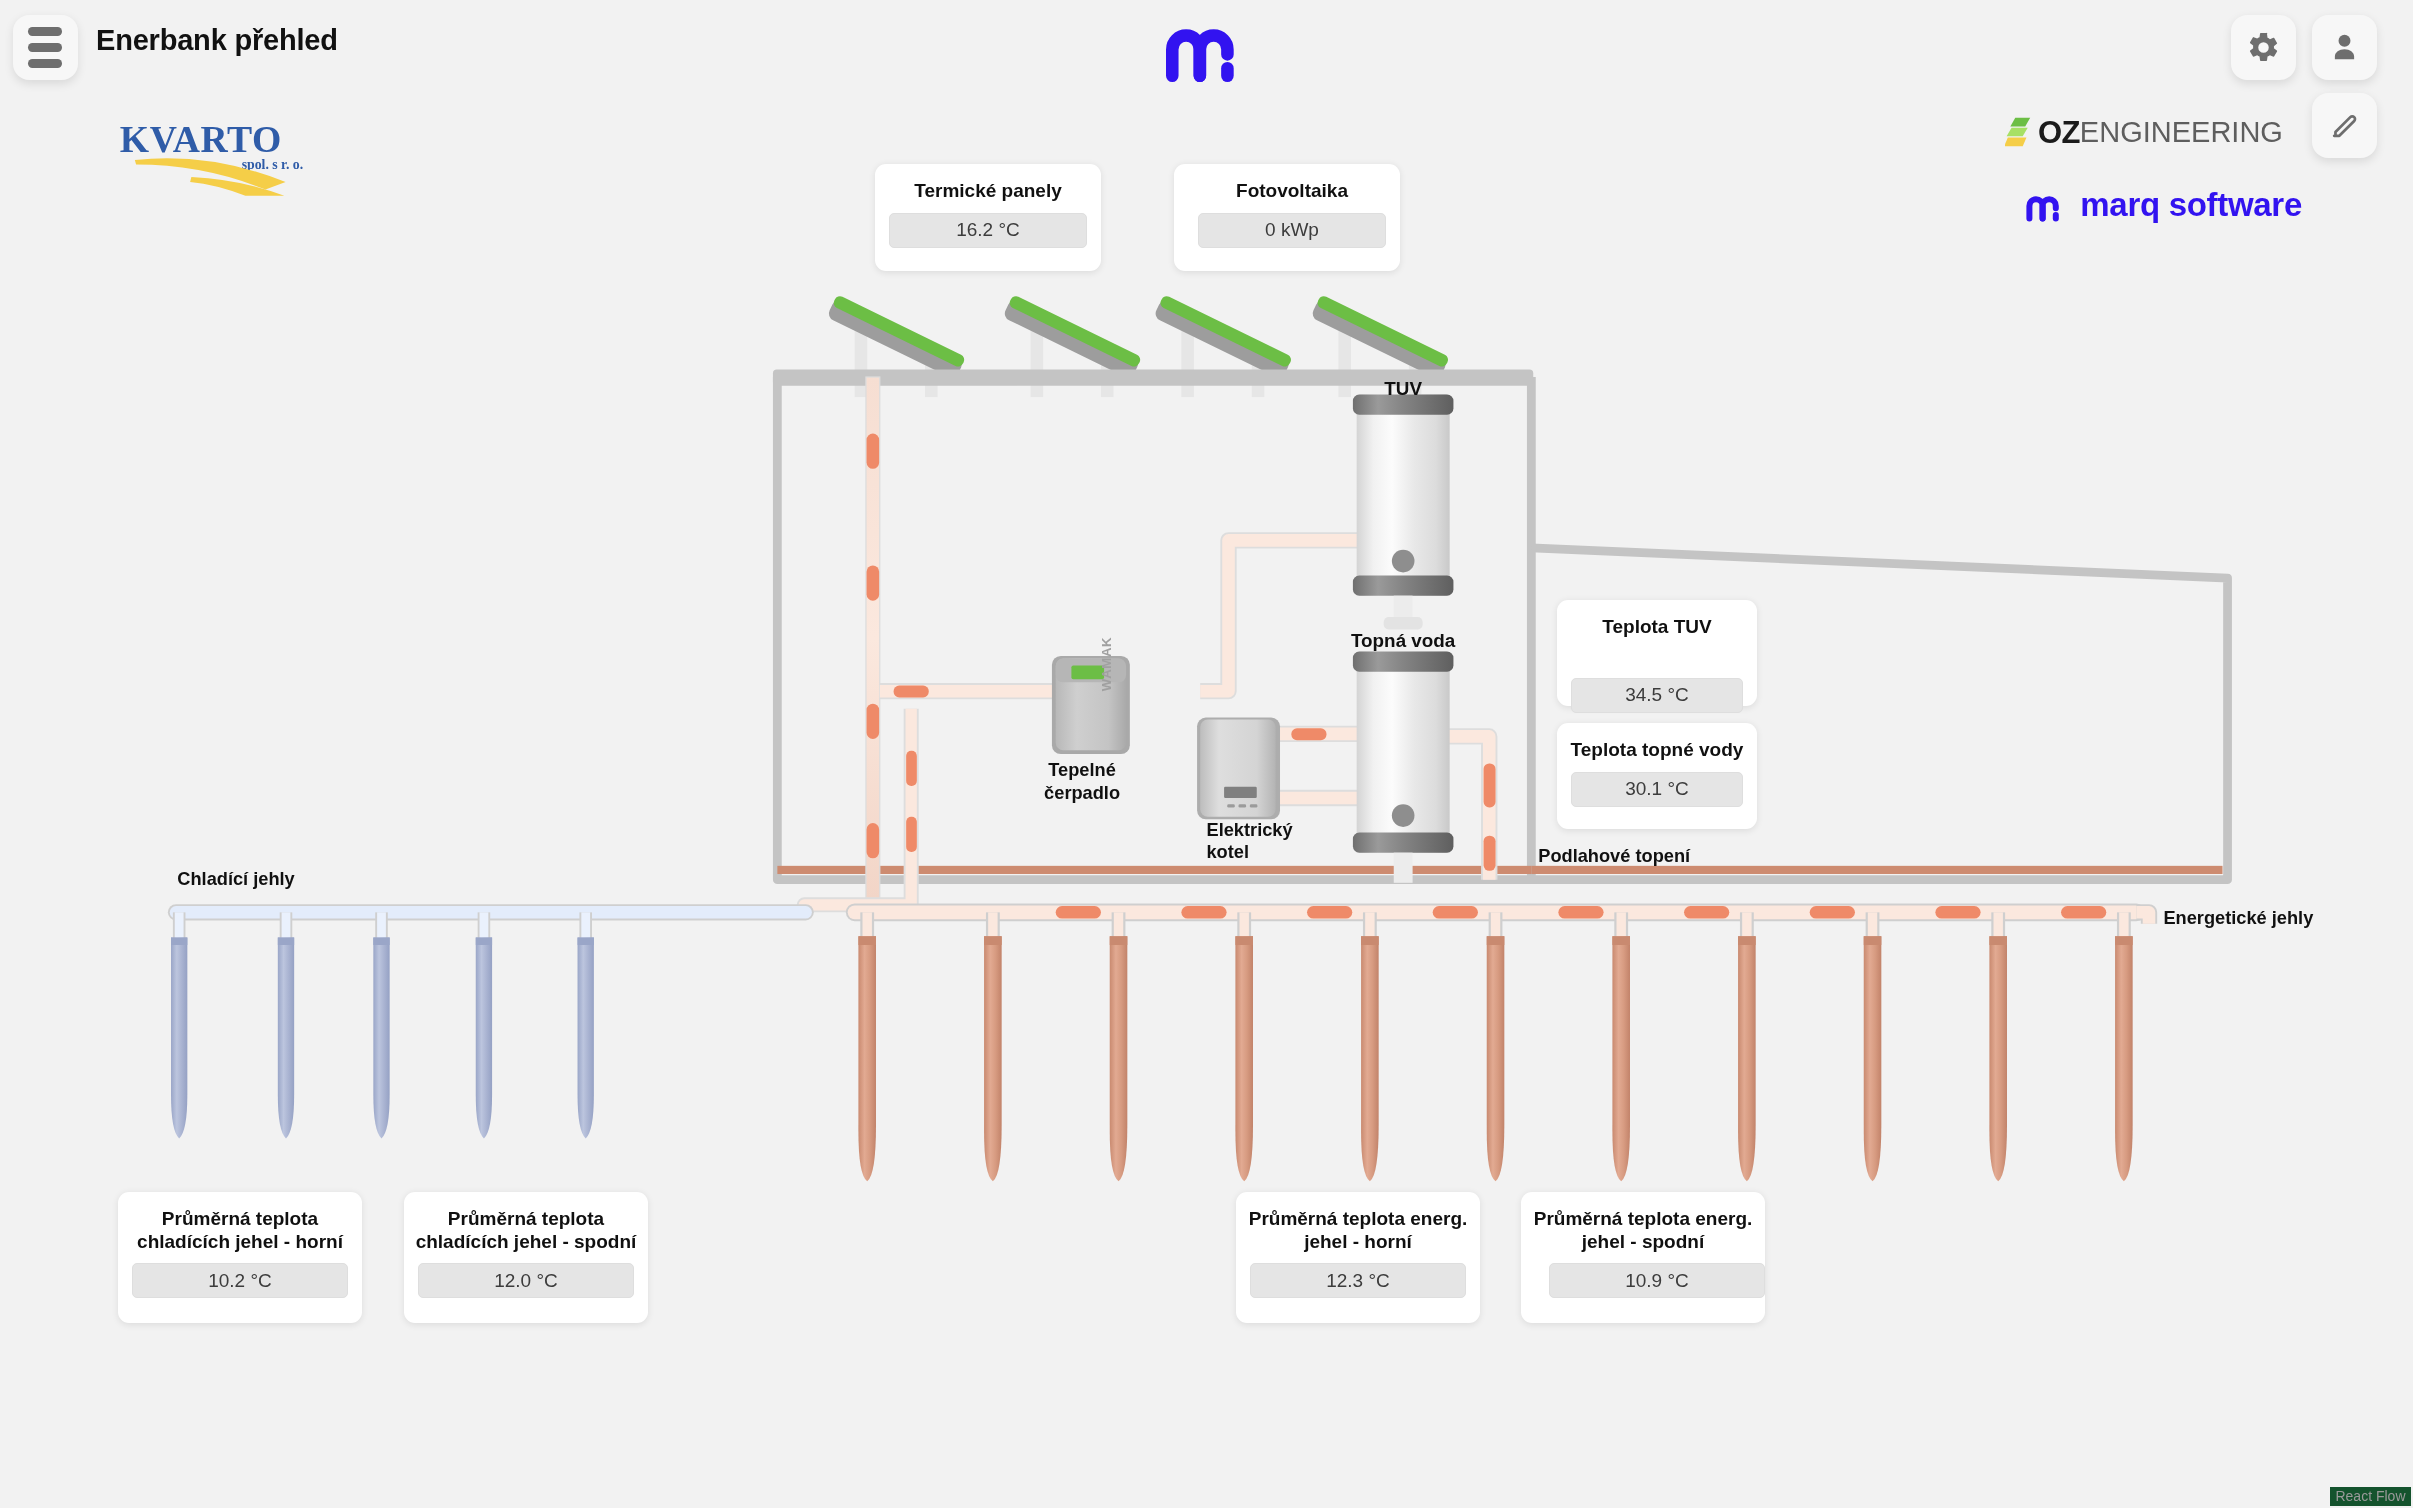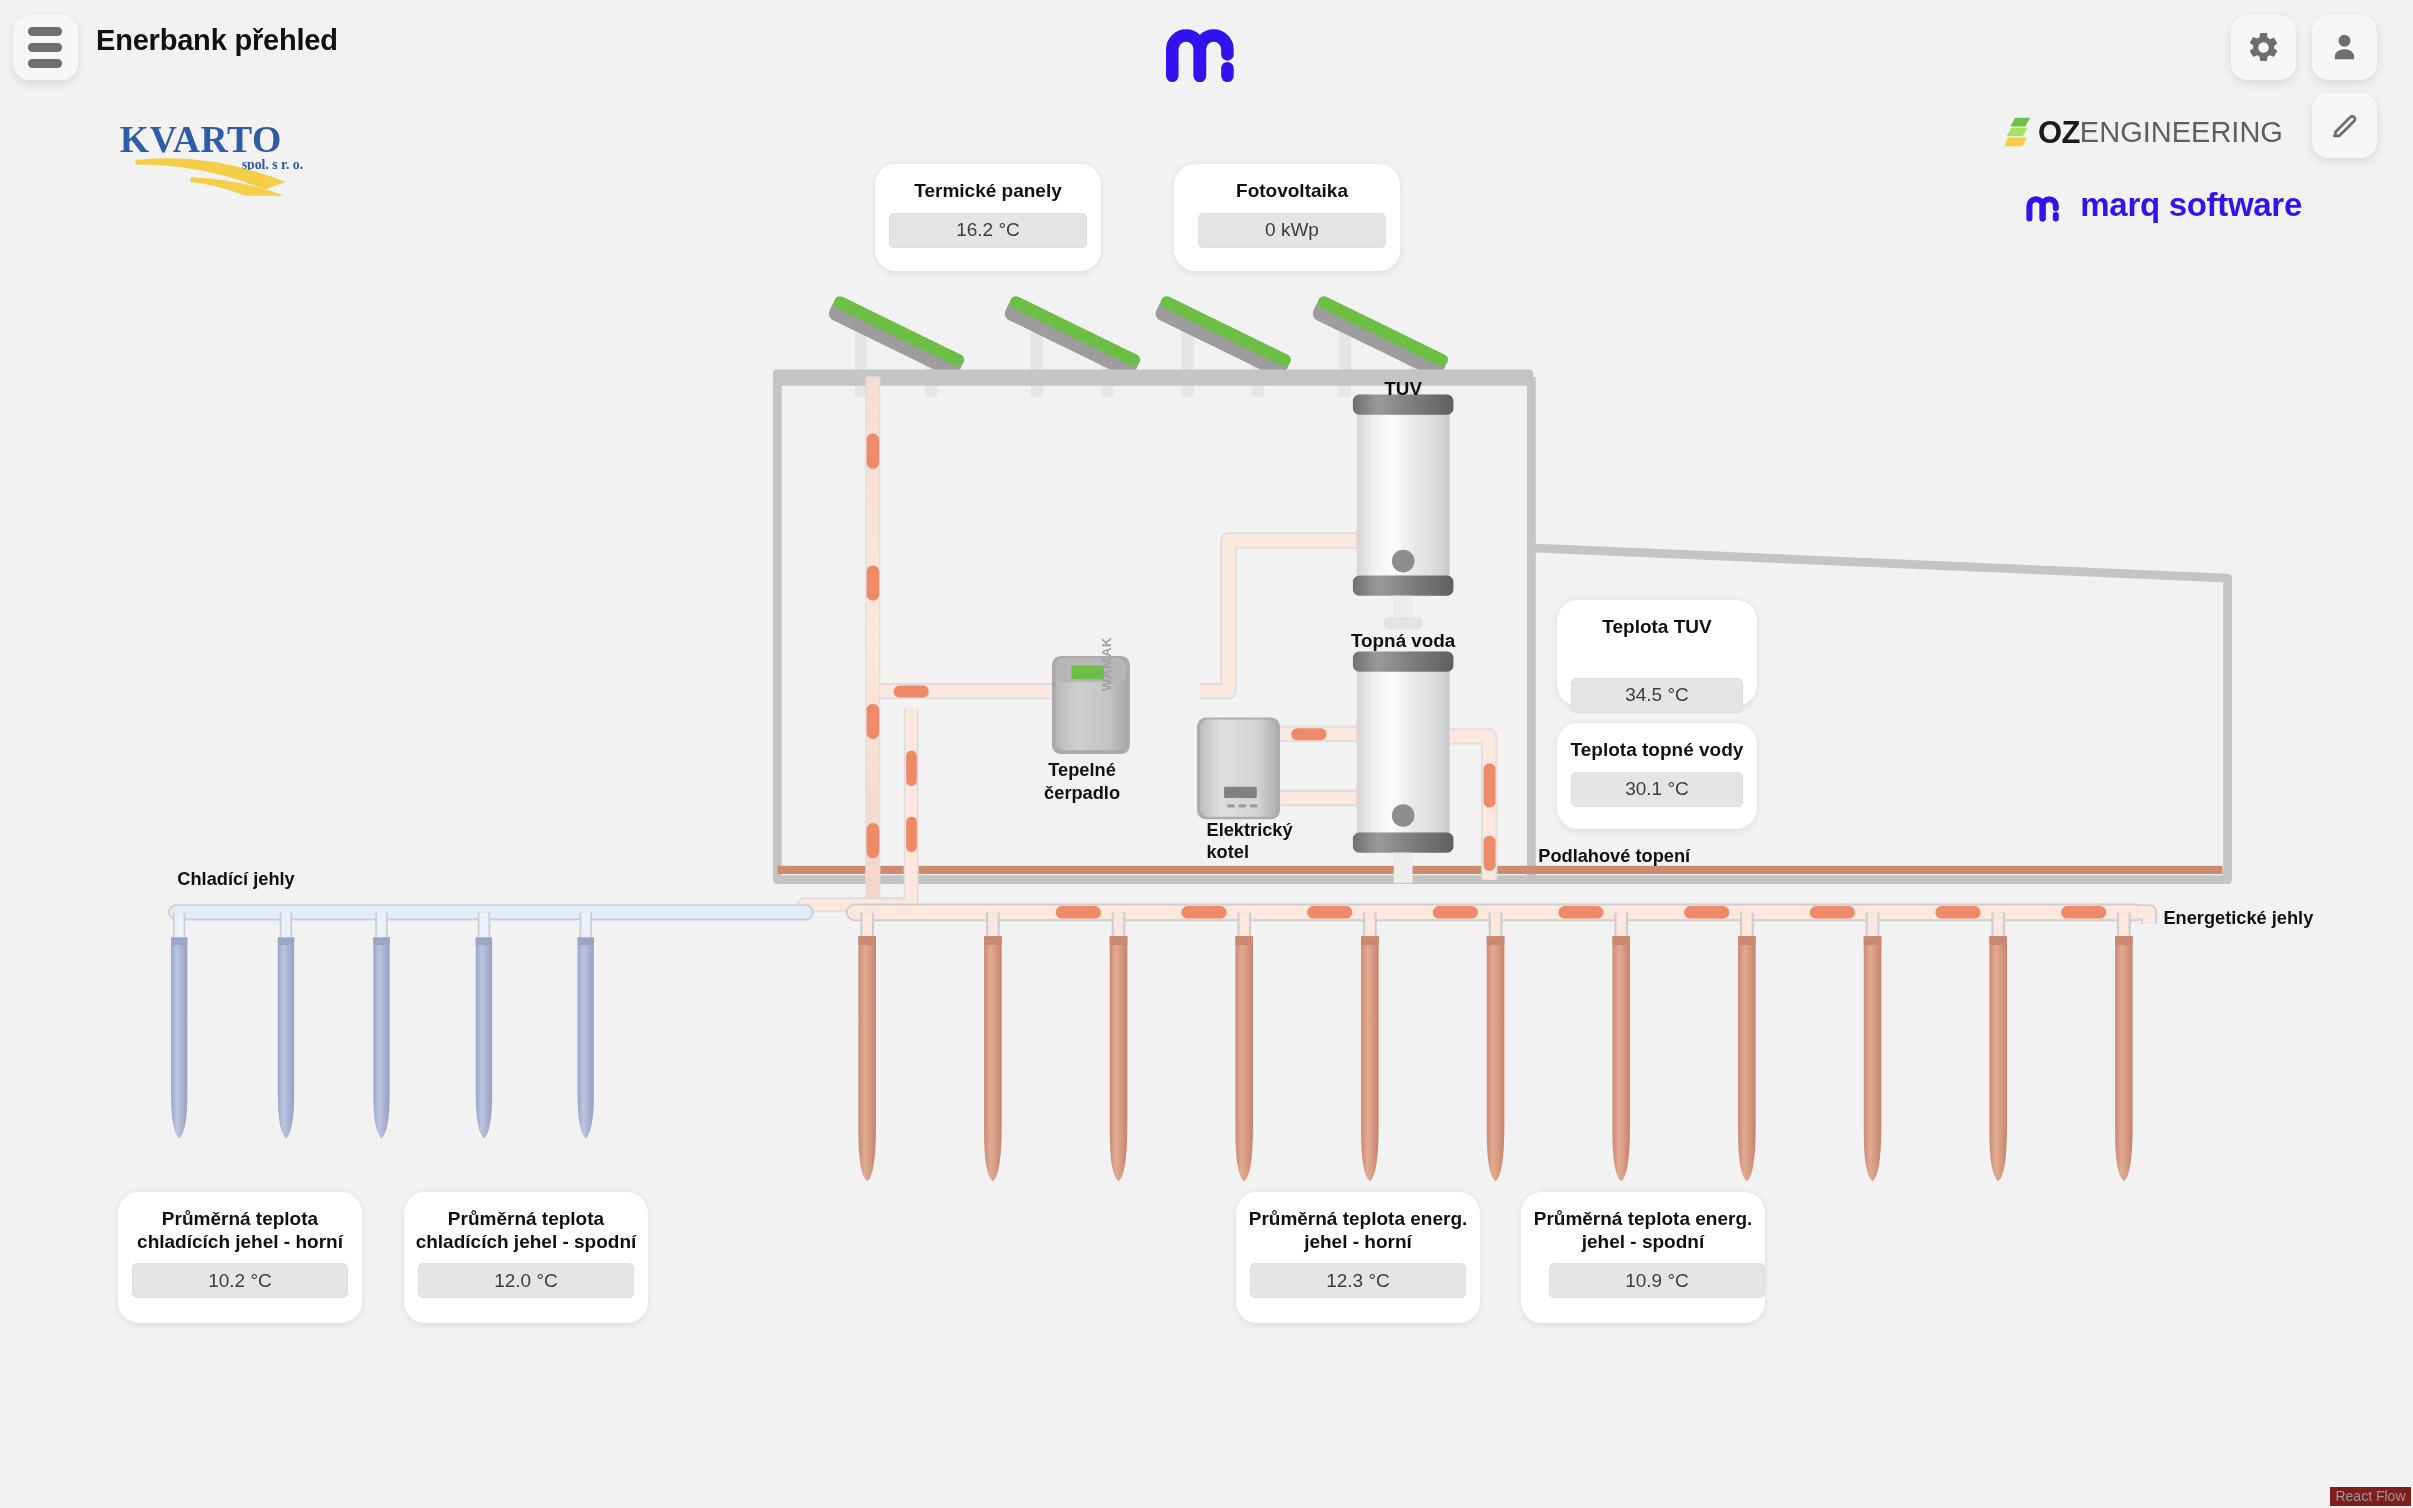--- a/index.html
+++ b/index.html
@@ -51,42 +51,42 @@
   .oz-logo { position: absolute; right: 94px; top: 113px; width: 314px; height: 38px;
              display: flex; align-items: center; gap: 0; }
   .oz-text-bold { font-size: 31px; font-weight: 800; color: #1b1b1b; letter-spacing: -0.6px; line-height: 1; }
   .oz-text-thin { font-size: 29px; font-weight: 300; color: #5e5e5e; letter-spacing: 0px; line-height: 1; }
   .marq-logo { position: absolute; right: 94px; top: 181px; width: 295px; height: 48px;
                display: flex; align-items: center; gap: 11.3px; }
   .marq-text { font-size: 33px; font-weight: bold; color: #3213f0; letter-spacing: -0.3px; }
 
   
   .card {
-    position: absolute; background: #fff; border-radius: 21px;
+    position: absolute; background: #fff; border-radius: 11px;
     box-shadow: 0 1.9px 7.5px rgba(0,0,0,0.09);
     display: flex; flex-direction: column; align-items: center;
     padding-top: 16.3px;
   }
   .card-title {
     font-size: 19px; font-weight: bold; color: #101010; text-align: center;
     line-height: 1.18; padding: 0 10px;
   }
   .card-value {
     margin-top: 10px;
     border: 0.6px solid #dedede; border-radius: 5px; background: #e5e5e5;
     font-size: 19px; color: #3c3c3c; text-align: center;
     padding: 5.7px 0; width: calc(100% - 28px);
   }
 
   
   #diagram { position:absolute; left:0; top:0; width:2413px; height:1508px; }
 
   .react-flow-attr {
     position: absolute; right: 2.5px; bottom: 2.5px;
-    font-size: 14px; color: #9a9a9a; background: #7f1d1d;
+    font-size: 14px; color: #9a9a9a; background: #14532d;
     padding: 1.3px 5px;
   }
 </style>
 </head>
 <body>
 
 <div id="root">
 
   <svg id="diagram" viewBox="0 0 3840 2400" xmlns="http://www.w3.org/2000/svg">
     <defs>

